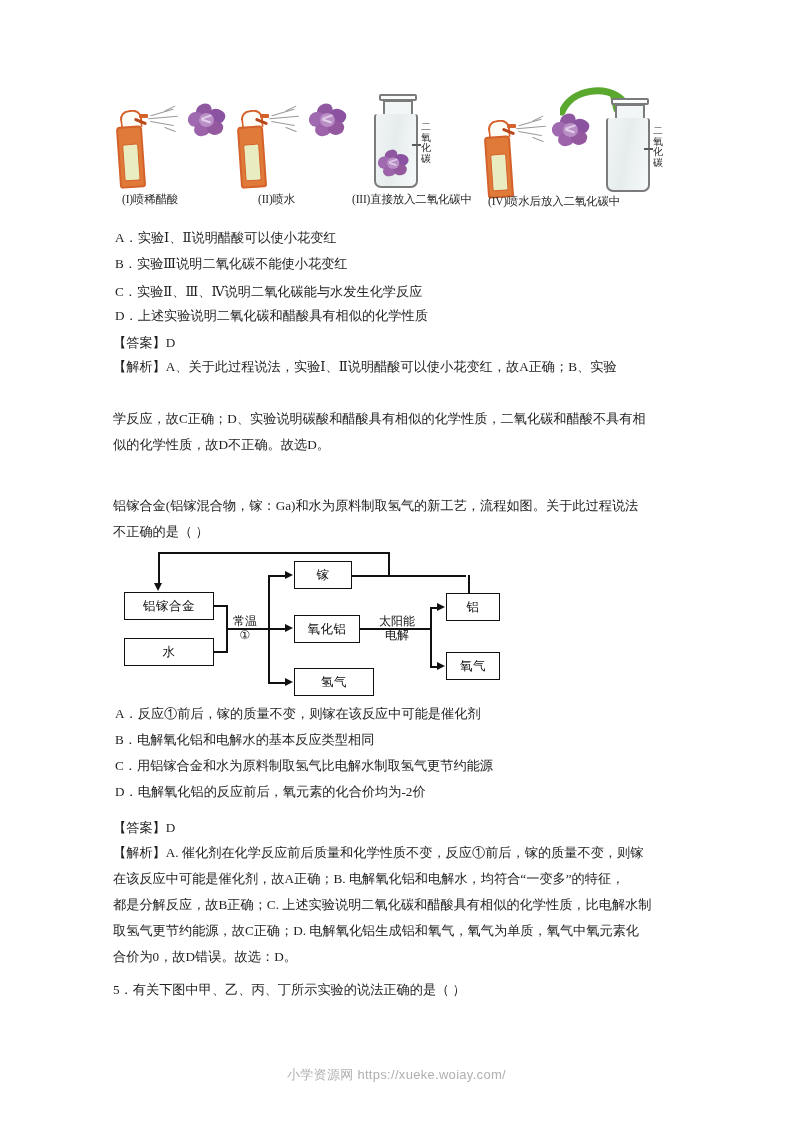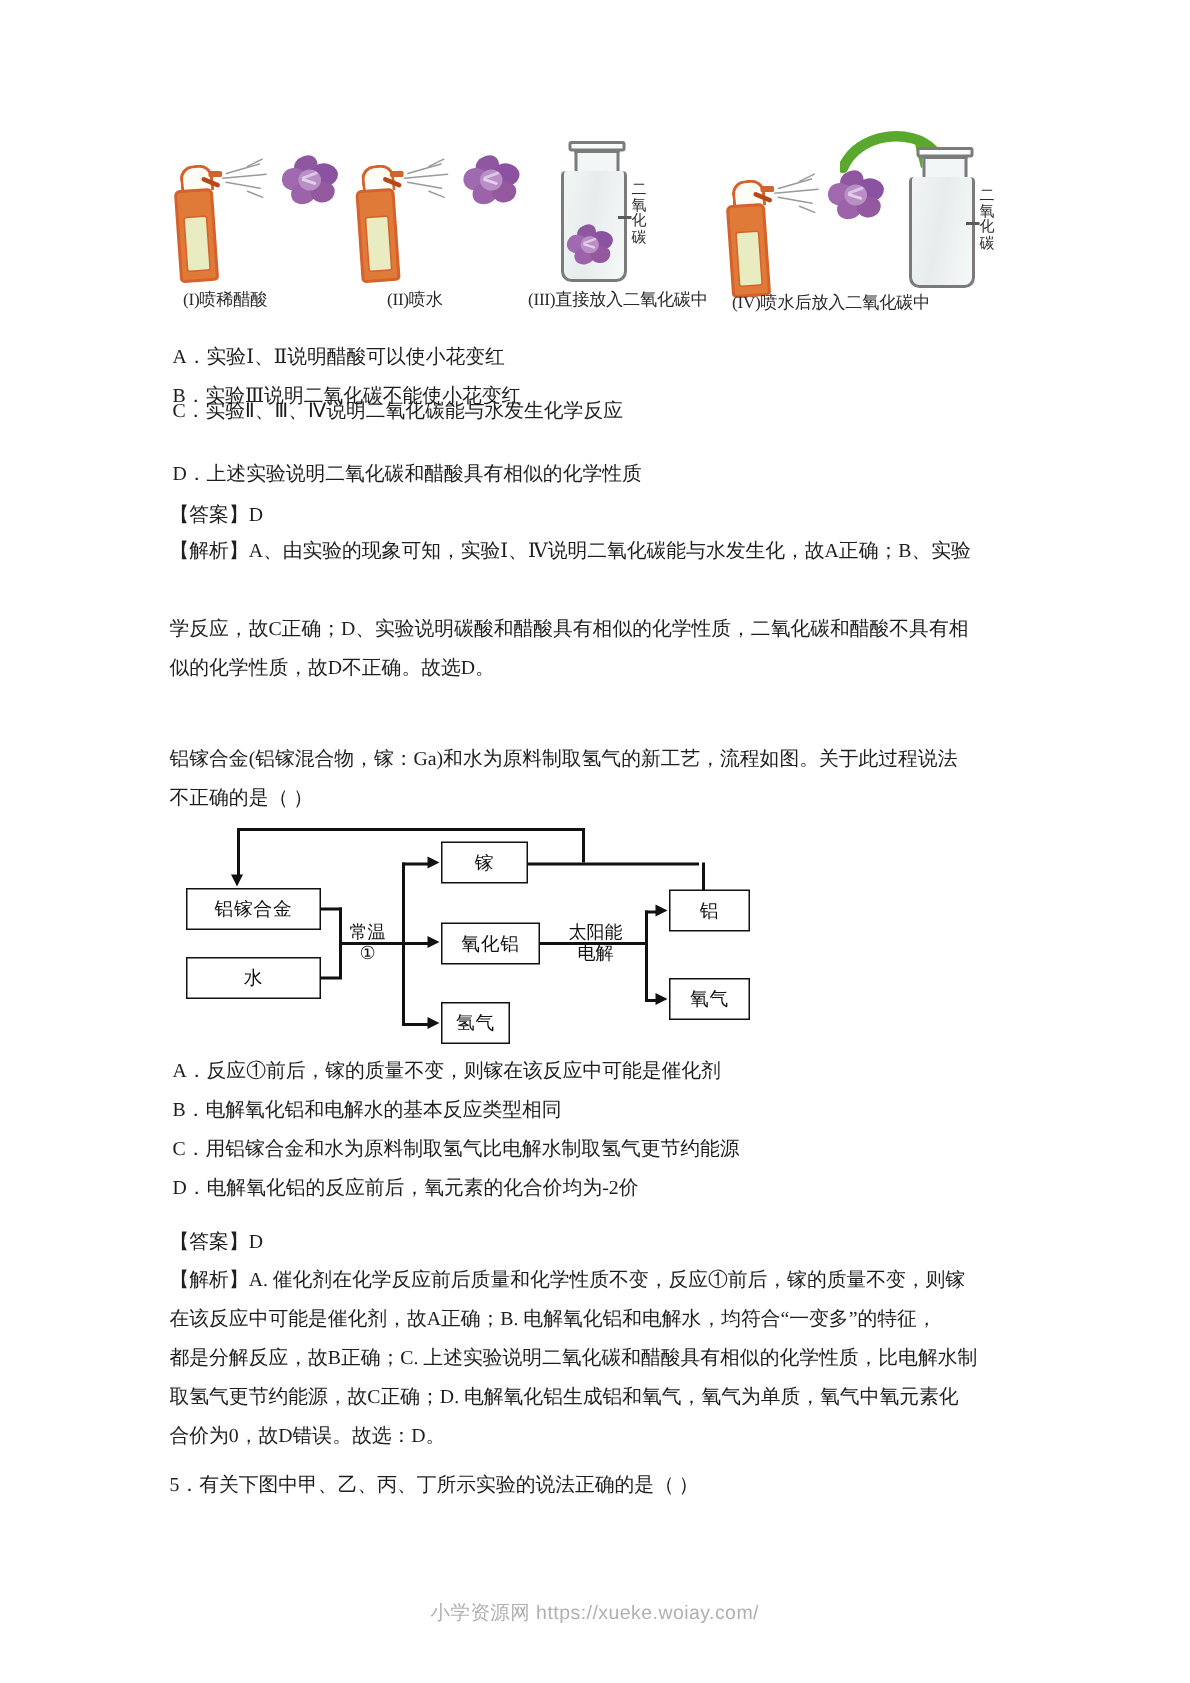--- a/index.html
+++ b/index.html
@@ -348,40 +348,40 @@
         <div class="jar-lid"></div>
         <div class="jar-tick"></div>
         <div class="jar-label">二氧化碳</div>
       </div>
       <div class="exp-cap" style="left:2px; top:106px;">(IV)喷水后放入二氧化碳中</div>
     </div>
   </div>
 
   <div class="opt" style="left:115px; top:228px;">A．实验Ⅰ、Ⅱ说明醋酸可以使小花变红</div>
   <div class="opt" style="left:115px; top:254px;">B．实验Ⅲ说明二氧化碳不能使小花变红</div>
-  <div class="opt" style="left:115px; top:264px;font-family:Liberation Serif, serif;">C．实验Ⅱ、Ⅲ、Ⅳ说明二氧化碳能与水发生化学反应</div>
+  <div class="opt" style="left:115px; top:282px;">C．实验Ⅱ、Ⅲ、Ⅳ说明二氧化碳能与水发生化学反应</div>
   <div class="opt" style="left:115px; top:306px;">D．上述实验说明二氧化碳和醋酸具有相似的化学性质</div>
 
   <div class="para" style="left:113px; top:333px;">
     <span class="lbl">【答案】</span><span class="lbl">D</span>
   </div>
-  <div class="para" style="left:113px; top:357px;">【解析】A、由实验的现象可知，实验Ⅰ、Ⅳ说明二氧化碳能与水发生化，故A正确；B、实验</div>
+  <div class="para" style="left:113px; top:357px;">【解析】A、关于此过程说法，实验Ⅰ、Ⅱ说明醋酸可以使小花变红，故A正确；B、实验</div>
   <div class="para" style="left:113px; top:409px;">学反应，故C正确；D、实验说明碳酸和醋酸具有相似的化学性质，二氧化碳和醋酸不具有相</div>
   <div class="para" style="left:113px; top:435px;">似的化学性质，故D不正确。故选D。</div>
 
   <div class="qline" style="left:113px; top:496px;">铝镓合金(铝镓混合物，镓：Ga)和水为原料制取氢气的新工艺，流程如图。关于此过程说法</div>
   <div class="qline" style="left:113px; top:522px;">不正确的是（    ）</div>
 
   <div id="fig2">
 
     <div class="fbox" style="left:6px;  top:40px;  width:90px; height:28px;">铝镓合金</div>
     <div class="fbox" style="left:6px;  top:86px;  width:90px; height:28px;">水</div>
     <div class="fbox" style="left:176px;top:9px;   width:58px; height:28px;">镓</div>
     <div class="fbox" style="left:176px;top:63px;  width:66px; height:28px;">氧化铝</div>
-    <div class="fbox" style="left:176px;top:116px; width:46px; height:28px;">氢气</div>
+    <div class="fbox" style="left:176px;top:116px; width:80px; height:28px;">氢气</div>
     <div class="fbox" style="left:328px;top:41px;  width:54px; height:28px;">铝</div>
     <div class="fbox" style="left:328px;top:100px; width:54px; height:28px;">氧气</div>
 
     <div class="fcond" style="left:106px; top:62px; width:42px;">
       <div>常温</div>
       <div>①</div>
     </div>
     <div class="fcond" style="left:252px; top:62px; width:54px;">
       <div>太阳能</div>
       <div>电解</div>

